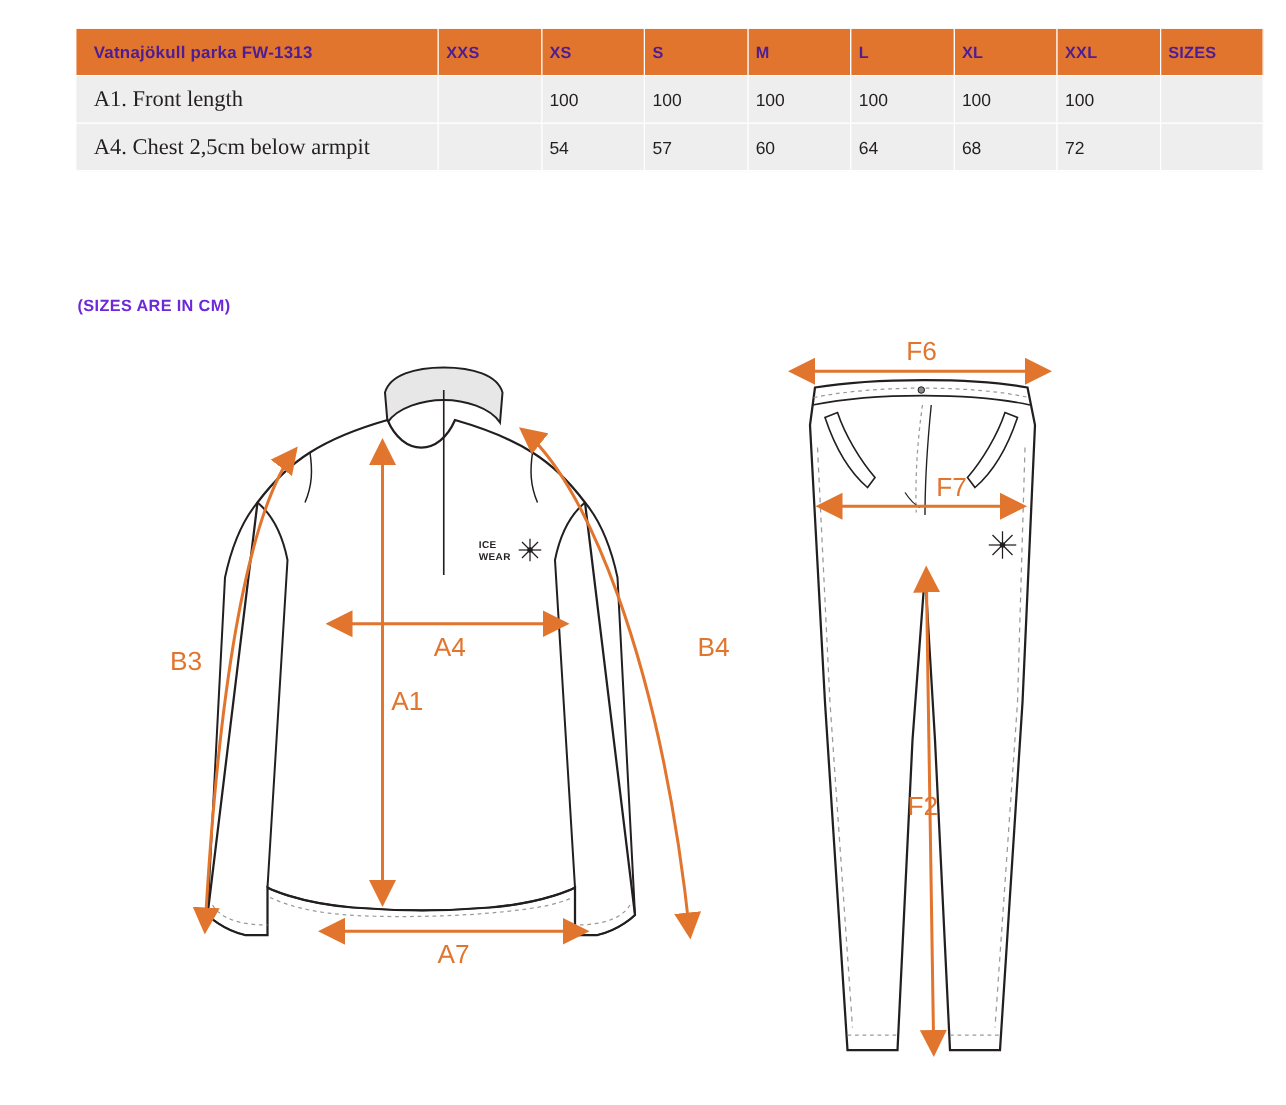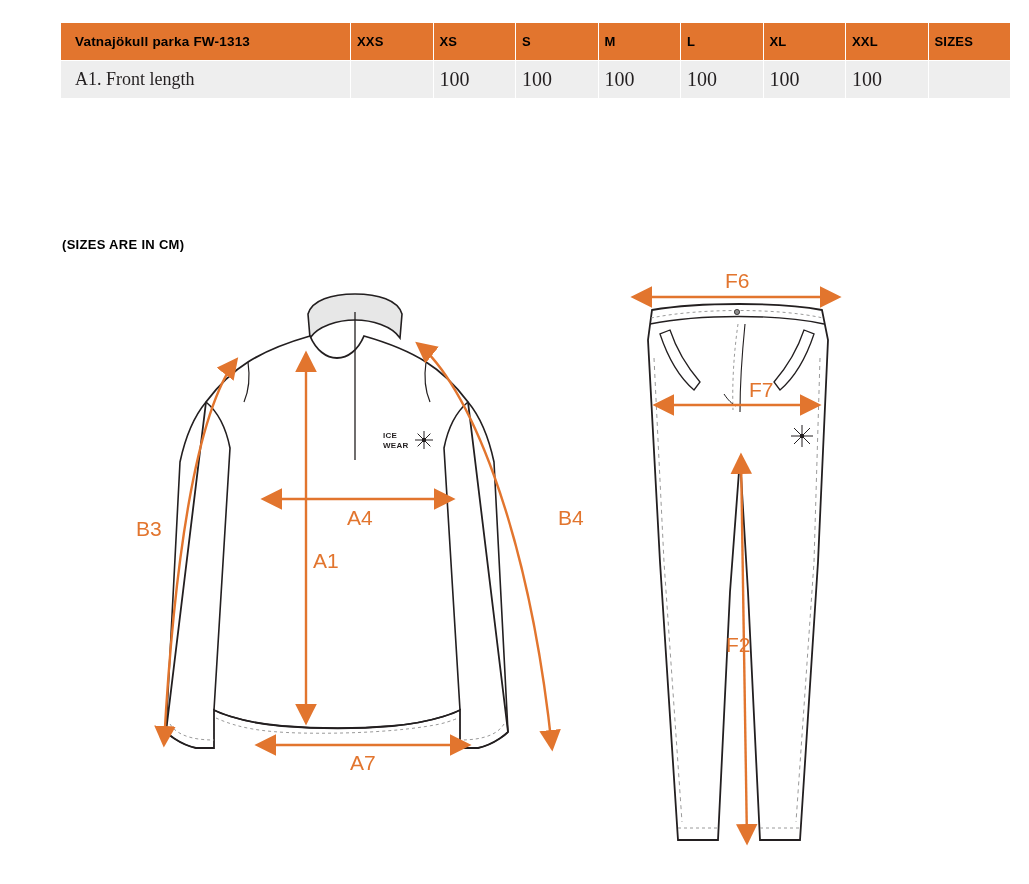--- a/index.html
+++ b/index.html
@@ -34,47 +34,47 @@
   table.size-table td {
     border: 1px solid #ffffff;
     height: 37px;
     padding: 0 6px;
     text-align: left;
     vertical-align: middle;
     font-size: 12.5px;
   }
   table.size-table thead th {
     background: #e2752e;
-    color: #000000;
+    color: #4c1d95;
     font-weight: bold;
     font-size: 13px;
     letter-spacing: 0.2px;
   }
   table.size-table thead th.head-label {
     text-align: left;
     padding-left: 14px;
     font-size: 13.5px;
   }
   table.size-table tbody td {
     background: #eeeeee;
     color: #231f20;
-    font-family: Liberation Serif, serif;
-    font-size: 20px;
+    font-family: Liberation Sans, sans-serif;
+    font-size: 14px;
   }
   table.size-table tbody td.row-label {
     text-align: left;
     padding-left: 14px;
     font-family: "Liberation Serif", serif;
     font-size: 18px;
   }
   .note {
     position: absolute;
     left: 62px;
     top: 237px;
-    color: #000000;
+    color: #6d28d9;
     font-size: 13px;
     font-weight: bold;
     letter-spacing: 0.3px;
   }
 
   
   .drawings {
     position: absolute;
     left: 0;
     top: 262px;
@@ -128,20 +128,31 @@
     <tbody>
       <tr>
         <td class="row-label">A1. Front length</td>
         <td></td>
         <td>100</td>
         <td>100</td>
         <td>100</td>
         <td>100</td>
         <td>100</td>
         <td>100</td>
+        <td></td>
+      </tr>
+      <tr>
+        <td class="row-label">A4. Chest 2,5cm below armpit</td>
+        <td></td>
+        <td>54</td>
+        <td>57</td>
+        <td>60</td>
+        <td>64</td>
+        <td>68</td>
+        <td>72</td>
         <td></td>
       </tr>
     </tbody>
   </table>
 </div>
 
 <div class="note">(SIZES ARE IN CM)</div>
 
 <div class="drawings">
   <svg class="draw-svg" width="1029" height="620" viewBox="0 0 1029 620" xmlns="http://www.w3.org/2000/svg">

